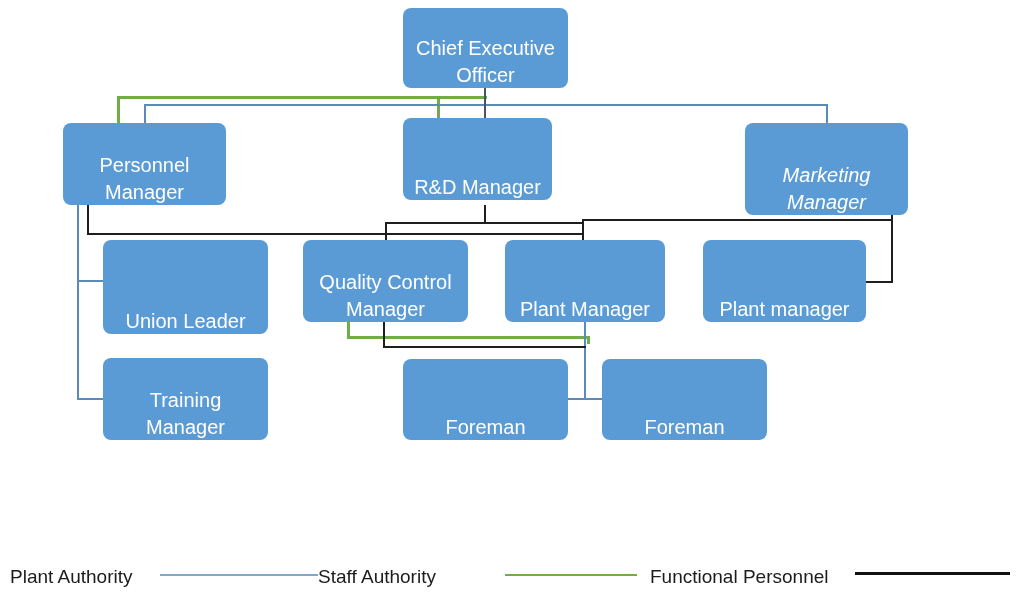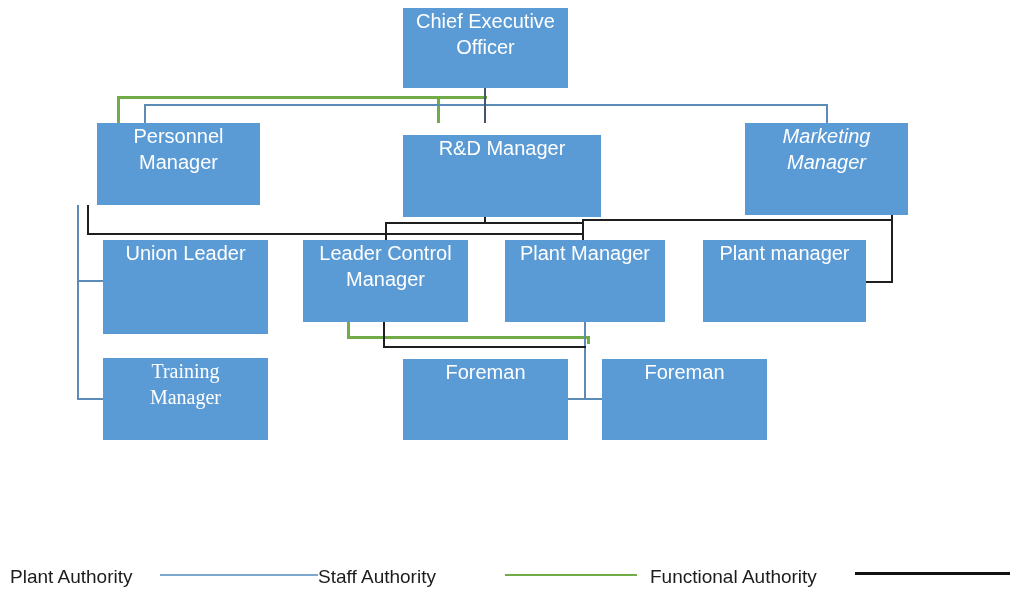--- a/index.html
+++ b/index.html
@@ -11,24 +11,25 @@
   .stage {
     position: relative;
     width: 1024px;
     height: 593px;
     background: #ffffff;
     overflow: hidden;
   }
   .org-box {
     position: absolute;
     display: flex;
-    align-items: flex-start;
+    align-items: flex-end;
     justify-content: center;
     text-align: center;
     box-sizing: border-box;
+    border-radius: 8px;
   }
   .org-box .org-box-label {
     white-space: pre-line;
     font-size: 20px;
     line-height: 1.32;
     font-weight: 400;
   }
   .connector {
     position: absolute;
   }
@@ -73,59 +74,59 @@
       <div class="connector" style="left: 891px; top: 205px; width: 2px; height: 78px; background: rgb(31, 31, 31);"></div>
       <div class="connector" style="left: 866px; top: 281px; width: 27px; height: 2px; background: rgb(31, 31, 31);"></div>
       <div class="connector" style="left: 383px; top: 322px; width: 2px; height: 26px; background: rgb(31, 31, 31);"></div>
       <div class="connector" style="left: 383px; top: 346px; width: 203px; height: 2px; background: rgb(31, 31, 31);"></div>
     </div>
   <div id="boxes-layer">
       <div class="org-box" style="left: 403px; top: 8px; width: 165px; height: 80px; background: rgb(91, 155, 213); color: rgb(255, 255, 255);">
         <span class="org-box-label">Chief Executive
 Officer</span>
       </div>
-      <div class="org-box" style="left: 63px; top: 123px; width: 163px; height: 82px; background: rgb(91, 155, 213); color: rgb(255, 255, 255); margin-left: 34px;">
+      <div class="org-box" style="left: 63px; top: 123px; width: 163px; height: 82px; background: rgb(91, 155, 213); color: rgb(255, 255, 255);">
         <span class="org-box-label">Personnel
 Manager</span>
       </div>
-      <div class="org-box" style="left: 403px; top: 135px; width: 198px; height: 82px; background: rgb(91, 155, 213); color: rgb(255, 255, 255);">
+      <div class="org-box" style="left: 403px; top: 118px; width: 149px; height: 82px; background: rgb(91, 155, 213); color: rgb(255, 255, 255);">
         <span class="org-box-label">R&amp;D Manager</span>
       </div>
       <div class="org-box" style="left: 745px; top: 123px; width: 163px; height: 92px; background: rgb(91, 155, 213); color: rgb(255, 255, 255); font-style: italic;">
         <span class="org-box-label">Marketing
 Manager</span>
       </div>
       <div class="org-box" style="left: 103px; top: 240px; width: 165px; height: 94px; background: rgb(91, 155, 213); color: rgb(255, 255, 255);">
         <span class="org-box-label">Union Leader</span>
       </div>
       <div class="org-box" style="left: 303px; top: 240px; width: 165px; height: 82px; background: rgb(91, 155, 213); color: rgb(255, 255, 255);">
-        <span class="org-box-label">Leader Control
+        <span class="org-box-label">Quality Control
 Manager</span>
       </div>
       <div class="org-box" style="left: 505px; top: 240px; width: 160px; height: 82px; background: rgb(91, 155, 213); color: rgb(255, 255, 255);">
         <span class="org-box-label">Plant Manager</span>
       </div>
       <div class="org-box" style="left: 703px; top: 240px; width: 163px; height: 82px; background: rgb(91, 155, 213); color: rgb(255, 255, 255);">
         <span class="org-box-label">Plant manager</span>
       </div>
-      <div class="org-box" style="left: 103px; top: 358px; width: 165px; height: 82px; background: rgb(91, 155, 213); color: rgb(255, 255, 255); font-family: Liberation Serif, serif;">
+      <div class="org-box" style="left: 103px; top: 358px; width: 165px; height: 82px; background: rgb(91, 155, 213); color: rgb(255, 255, 255);">
         <span class="org-box-label">Training
 Manager</span>
       </div>
       <div class="org-box" style="left: 403px; top: 359px; width: 165px; height: 81px; background: rgb(91, 155, 213); color: rgb(255, 255, 255);">
         <span class="org-box-label">Foreman</span>
       </div>
       <div class="org-box" style="left: 602px; top: 359px; width: 165px; height: 81px; background: rgb(91, 155, 213); color: rgb(255, 255, 255);">
         <span class="org-box-label">Foreman</span>
       </div>
     </div>
 
   <div id="legend-layer">
     <span class="legend-label" id="legend-label-0" style="left: 10px; top: 566px;">Plant Authority</span>
     <div class="legend-line" id="legend-line-0" style="left: 160px; top: 574px; width: 158px; height: 2px; background: rgb(127, 168, 207);"></div>
 
     <span class="legend-label" id="legend-label-1" style="left: 318px; top: 566px;">Staff Authority</span>
     <div class="legend-line" id="legend-line-1" style="left: 505px; top: 574px; width: 132px; height: 2px; background: rgb(112, 173, 71);"></div>
 
-    <span class="legend-label" id="legend-label-2" style="left: 650px; top: 566px;">Functional Authority</span>
+    <span class="legend-label" id="legend-label-2" style="left: 650px; top: 566px;">Functional Personnel</span>
     <div class="legend-line" id="legend-line-2" style="left: 855px; top: 572px; width: 155px; height: 3px; background: rgb(17, 17, 17);"></div>
   </div>
 </div>
 
 </body></html>

